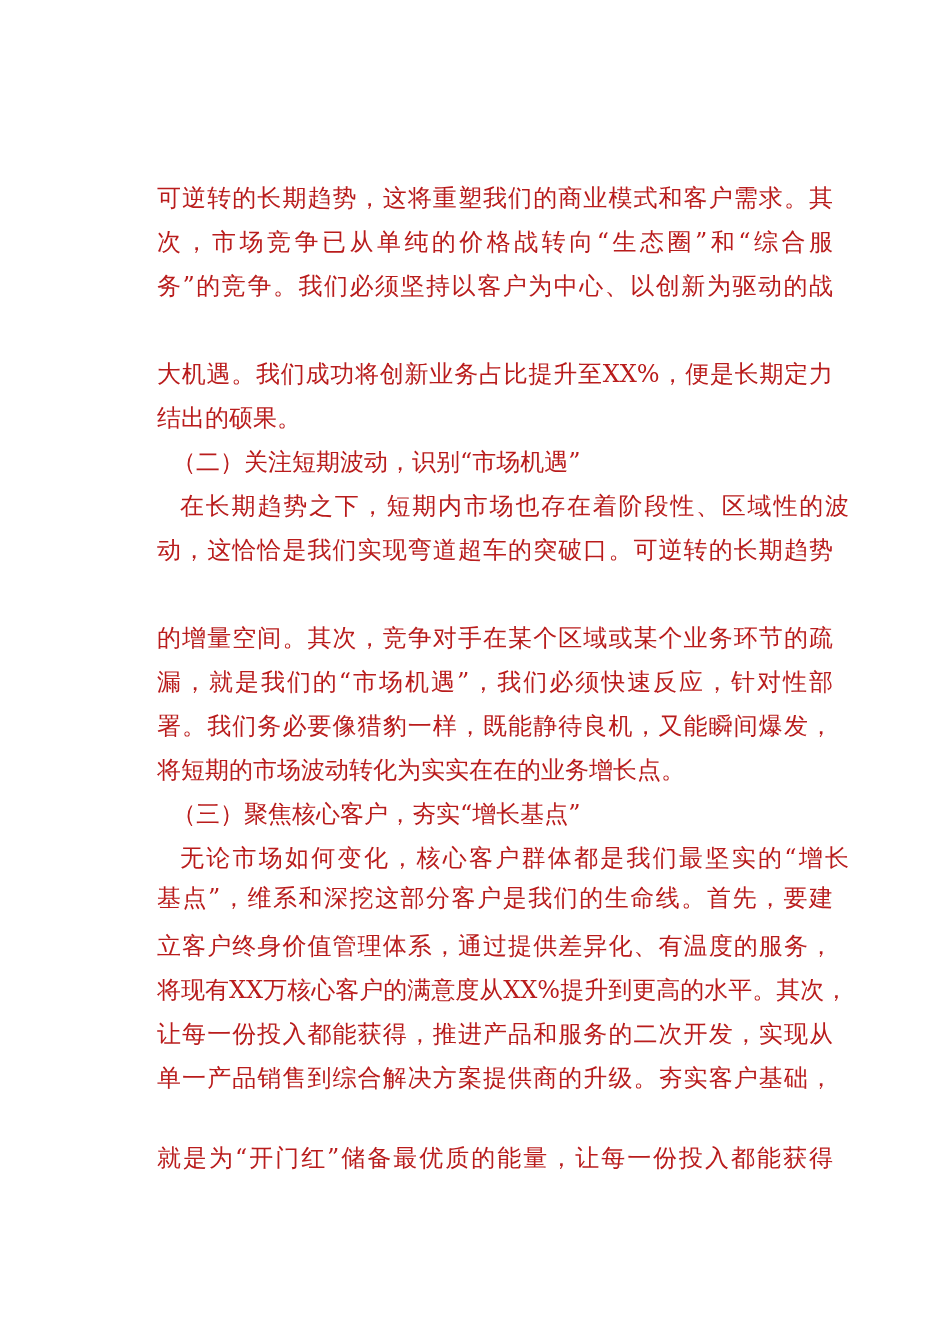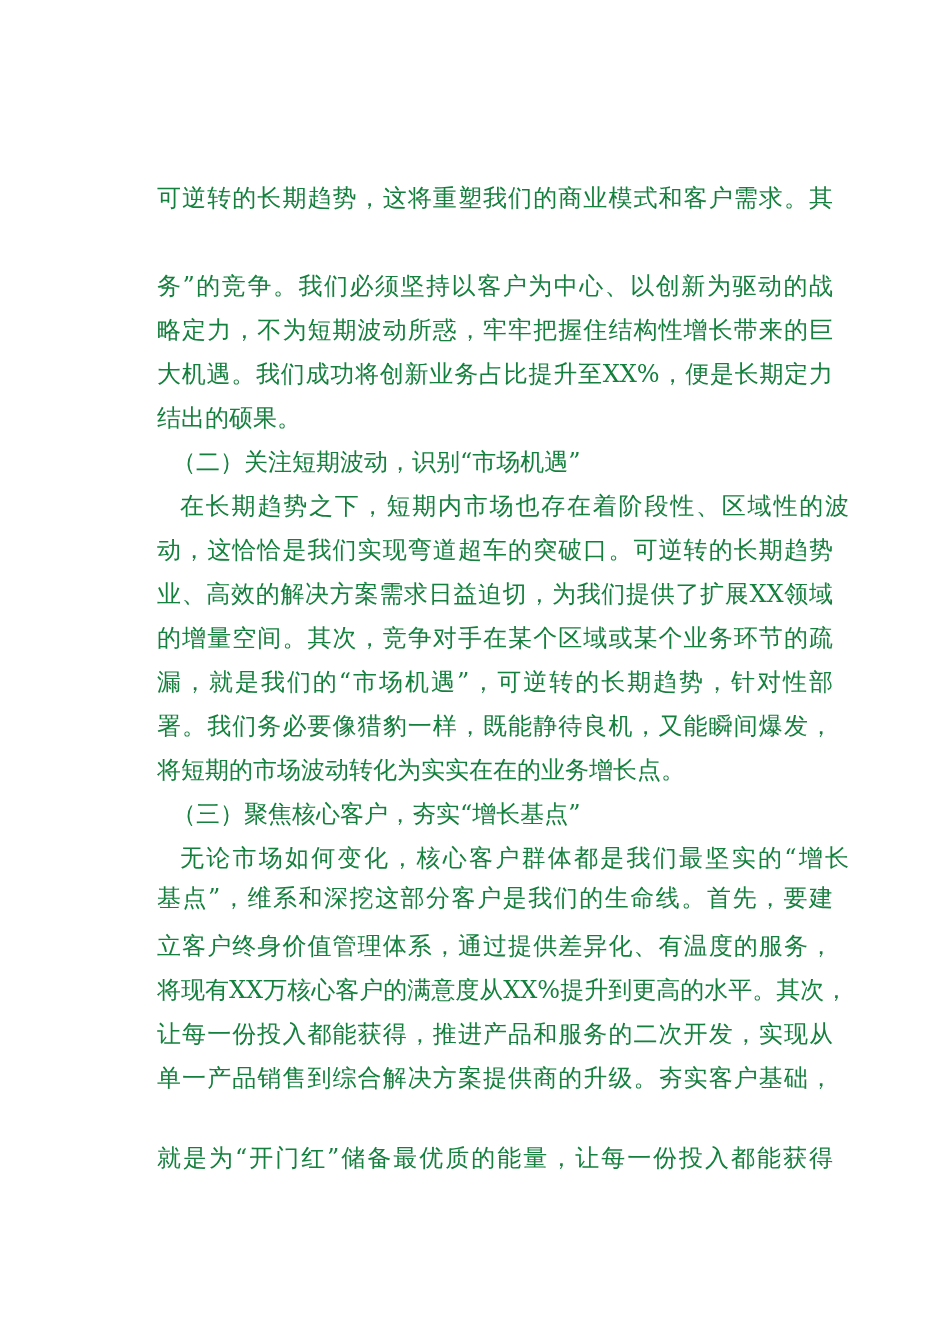--- a/index.html
+++ b/index.html
@@ -6,48 +6,47 @@
     body { width: 950px; height: 1344px; position: relative; overflow: hidden; }
     .page { position: absolute; left: 0; top: 0; width: 950px; height: 1344px; background: #ffffff; }
     .line {
       position: absolute;
       left: 157px;
       width: 676px;
       height: 44px;
       line-height: 44px;
       font-family: "DejaVu Serif", "Liberation Serif", serif;
       font-size: 24px;
-      color: #15803d;
+      color: #b91c1c;
       white-space: nowrap;
       text-align: justify;
       text-align-last: justify;
       letter-spacing: 0px;
     }
     .line.last { text-align-last: left; }
     .line.indent { left: 180px; width: 669px; }
     .line.heading { left: 172px; width: 600px; text-align-last: left; }
   </style>
 </head>
 <body>
 
 <div class="page">
 
   <div class="line" style="top:176px">可逆转的长期趋势，这将重塑我们的商业模式和客户需求。其</div>
+  <div class="line" style="top:220px">次，市场竞争已从单纯的价格战转向“生态圈”和“综合服</div>
   <div class="line" style="top:264px">务”的竞争。我们必须坚持以客户为中心、以创新为驱动的战</div>
-  <div class="line" style="top:308px">略定力，不为短期波动所惑，牢牢把握住结构性增长带来的巨</div>
   <div class="line" style="top:352px">大机遇。我们成功将创新业务占比提升至XX%，便是长期定力</div>
   <div class="line last" style="top:396px">结出的硕果。</div>
 
   <div class="line heading" style="top:440px">（二）关注短期波动，识别“市场机遇”</div>
 
   <div class="line indent" style="top:484px">在长期趋势之下，短期内市场也存在着阶段性、区域性的波</div>
   <div class="line" style="top:528px">动，这恰恰是我们实现弯道超车的突破口。可逆转的长期趋势</div>
-  <div class="line" style="top:572px">业、高效的解决方案需求日益迫切，为我们提供了扩展XX领域</div>
   <div class="line" style="top:616px">的增量空间。其次，竞争对手在某个区域或某个业务环节的疏</div>
-  <div class="line" style="top:660px">漏，就是我们的“市场机遇”，可逆转的长期趋势，针对性部</div>
+  <div class="line" style="top:660px">漏，就是我们的“市场机遇”，我们必须快速反应，针对性部</div>
   <div class="line" style="top:704px">署。我们务必要像猎豹一样，既能静待良机，又能瞬间爆发，</div>
   <div class="line last" style="top:748px">将短期的市场波动转化为实实在在的业务增长点。</div>
 
   <div class="line heading" style="top:792px">（三）聚焦核心客户，夯实“增长基点”</div>
 
   <div class="line indent" style="top:836px">无论市场如何变化，核心客户群体都是我们最坚实的“增长</div>
   <div class="line" style="top:876px">基点”，维系和深挖这部分客户是我们的生命线。首先，要建</div>
   <div class="line" style="top:924px">立客户终身价值管理体系，通过提供差异化、有温度的服务，</div>
   <div class="line" style="top:968px">将现有XX万核心客户的满意度从XX%提升到更高的水平。其次，</div>
   <div class="line" style="top:1012px">让每一份投入都能获得，推进产品和服务的二次开发，实现从</div>

